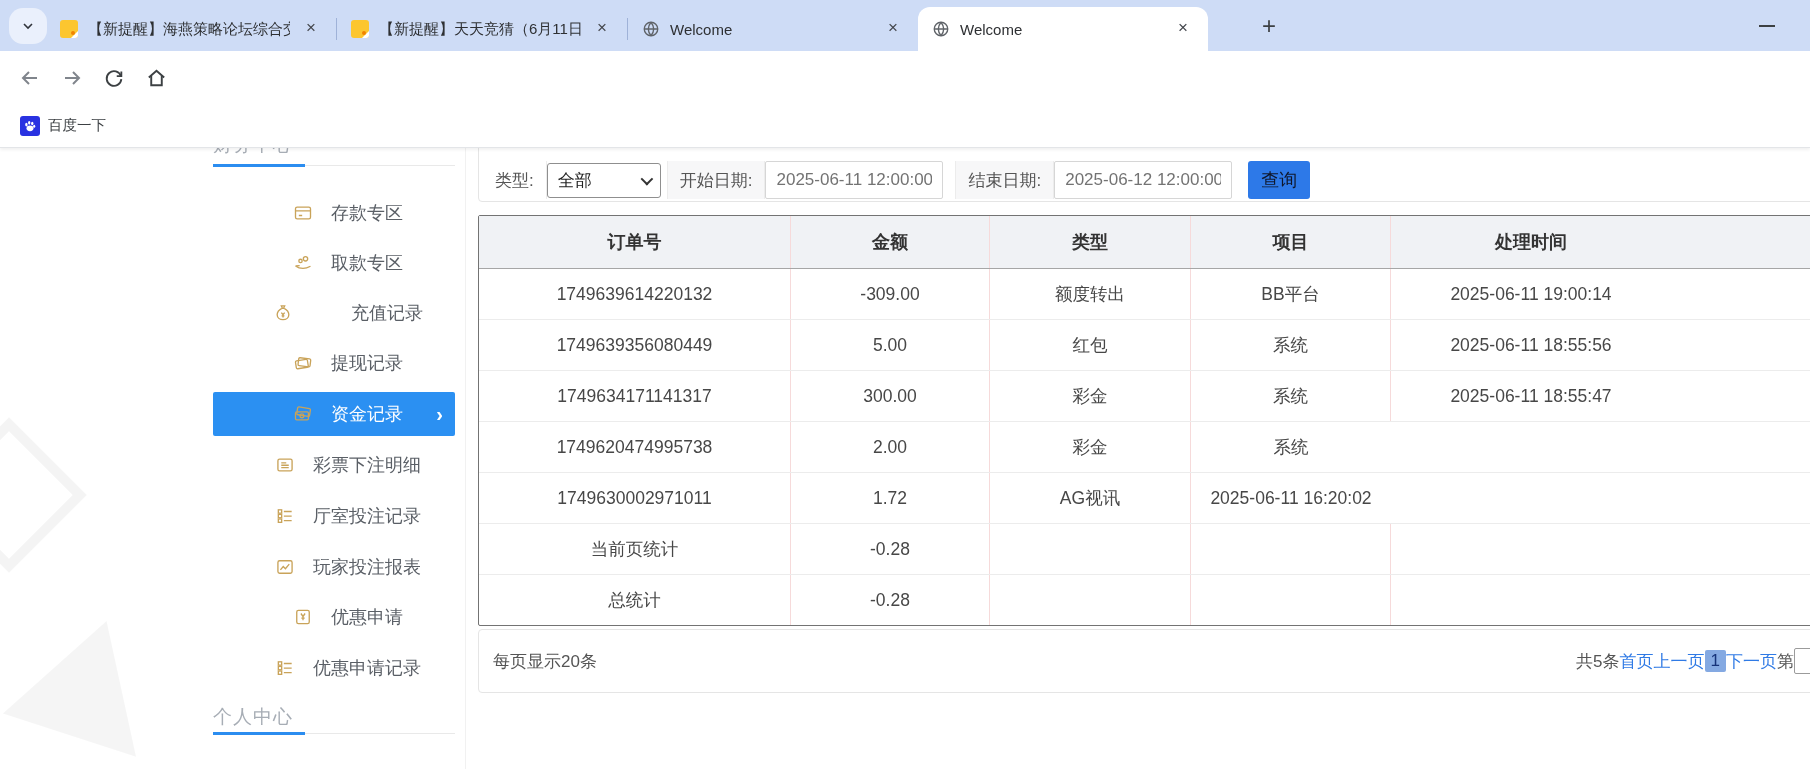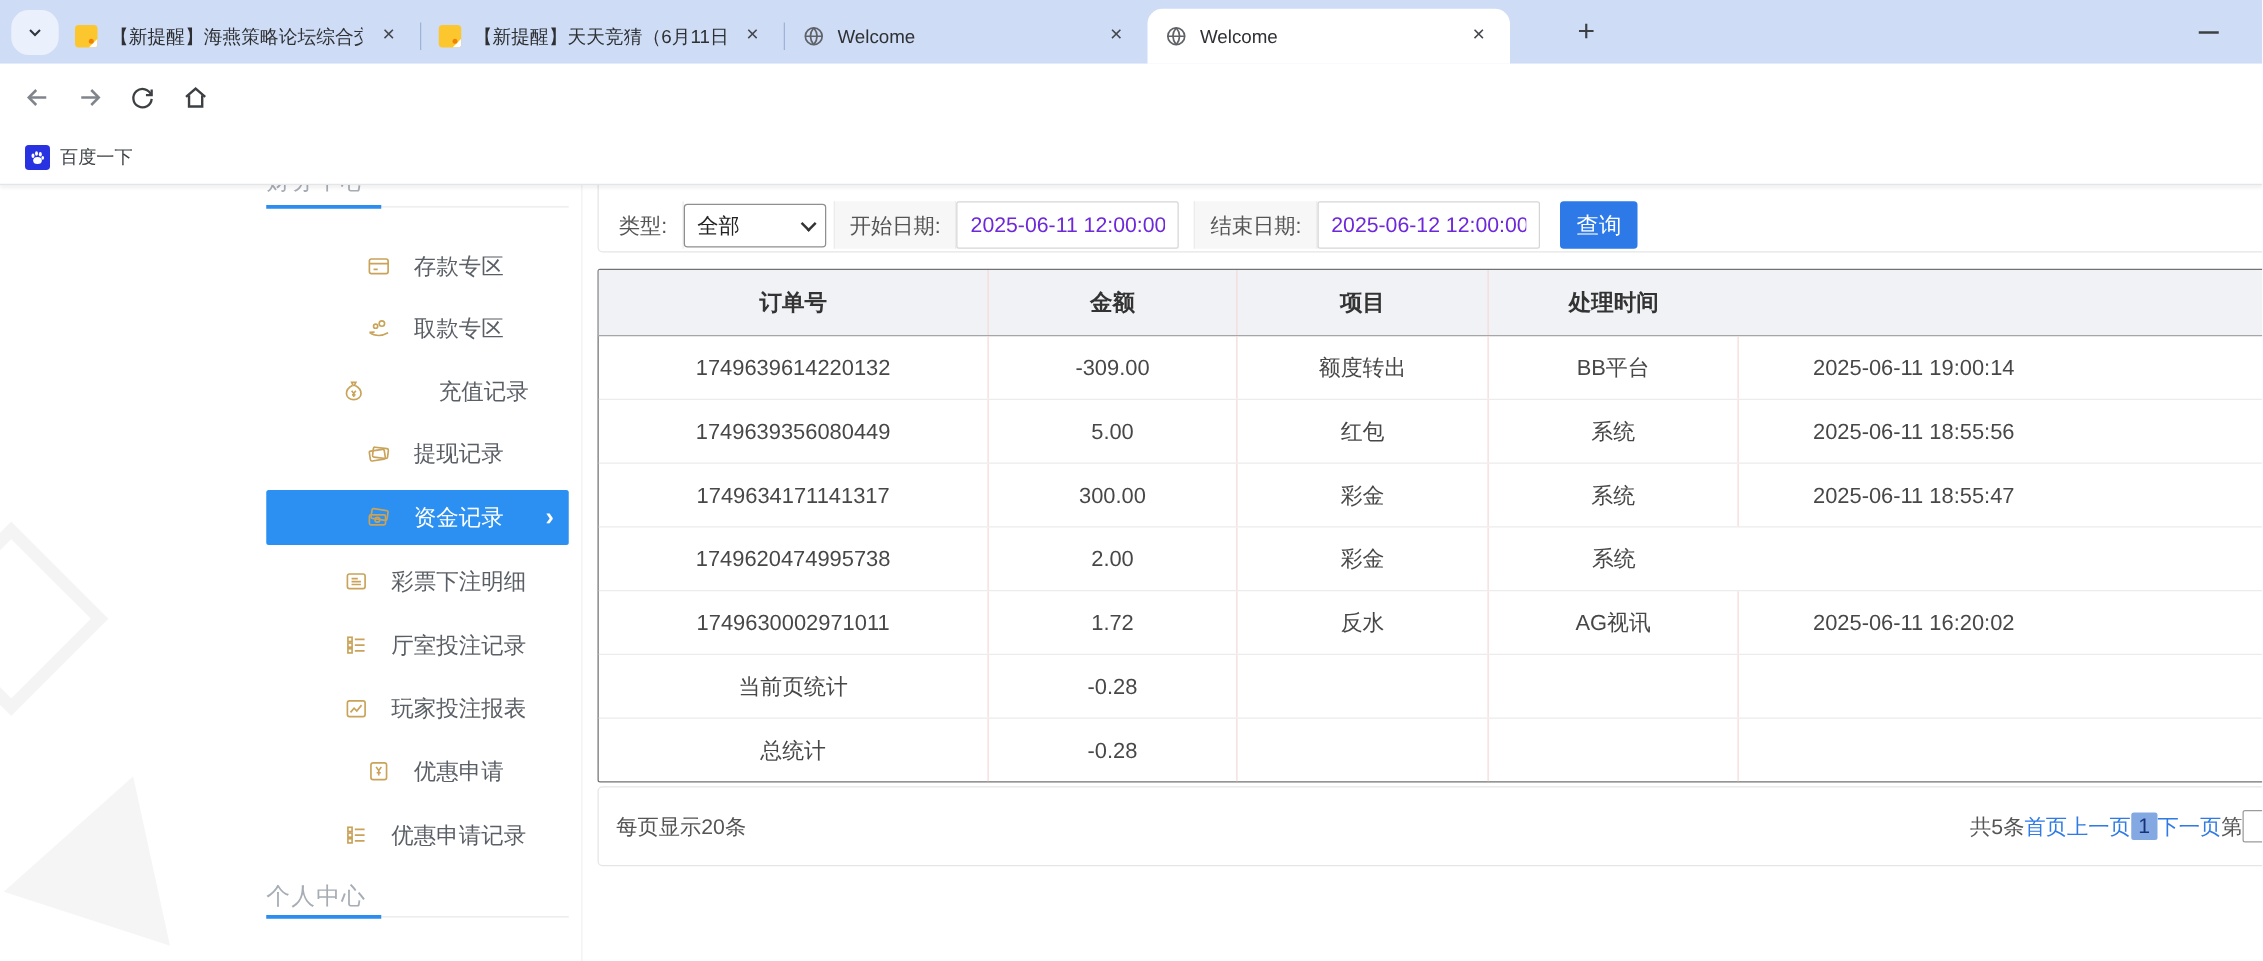--- a/index.html
+++ b/index.html
@@ -75,22 +75,22 @@
   .filter-row { position:absolute; left:14px; top:24px; height:38px; display:flex; align-items:center; }
   .flabel { font-size:17px; color:#555; padding:0 12px; height:38px; display:flex; align-items:center;
     background:#f7f7f8; border-left:1px solid #ececec; border-right:1px solid #ececec; }
   .flabel.first { border-left:none; background:#fff; padding-left:2px; }
   .fselect { width:114px; height:35px; border:1px solid #8f8f8f; border-radius:3px; background:#fff;
     display:flex; align-items:center; justify-content:space-between; padding:0 10px; font-size:17px;
     color:#222; margin-right:6px; cursor:pointer; }
   .caret { width:9px; height:9px; border-right:2px solid #333; border-bottom:2px solid #333;
     transform:rotate(45deg) translateY(-2px); }
   .finput { width:178px; height:38px; border:1px solid #d6d6d6; border-radius:2px; background:#fff;
-    font-size:17px; color:#6d28d9; padding:0 10px; font-family:"Liberation Sans","DejaVu Sans",sans-serif; }
-  .btn-search { margin-left:16px; width:62px; height:38px; background:#2d79e8; color:#ffffff; border:none;
+    font-size:17px; color:#737373; padding:0 10px; font-family:"Liberation Sans","DejaVu Sans",sans-serif; }
+  .btn-search { margin-left:16px; width:62px; height:38px; background:#2d79e8; color:#0f172a; border:none;
     border-radius:3px; font-size:18px; cursor:pointer; font-family:inherit; }
 
   
   .table-card { top:67px; border:1px solid #737373; border-radius:2px; }
   .trow { display:grid; grid-template-columns:312px 199px 201px 200px 280px; }
   .trow.head { background:#f0f2f5; border-bottom:1px solid #a6a6a6; }
   .trow.head .tcell { height:52px; font-weight:bold; font-size:18px; color:#333; }
   .tcell { height:50px; display:flex; align-items:center; justify-content:center; font-size:17.5px;
     color:#474747; border-right:1px solid #f6dada; }
   .tcell:last-child { border-right:none; }
@@ -315,20 +315,21 @@
           <input class="finput" value="2025-06-12 12:00:00" style="">
           <button class="btn-search">查询</button>
         </div>
       </div>
 
       <div class="card table-card">
         <div id="table-body">
             <div class="trow head">
               <div class="tcell">订单号</div>
               <div class="tcell">金额</div>
+              <div class="tcell">类型</div>
               <div class="tcell">项目</div>
               <div class="tcell">处理时间</div>
             </div>
             <div class="trow body">
               <div class="tcell">1749639614220132</div>
               <div class="tcell">-309.00</div>
               <div class="tcell">额度转出</div>
               <div class="tcell">BB平台</div>
               <div class="tcell">2025-06-11 19:00:14</div>
             </div>
@@ -348,21 +349,20 @@
             </div>
             <div class="trow body">
               <div class="tcell">1749620474995738</div>
               <div class="tcell">2.00</div>
               <div class="tcell">彩金</div>
               <div class="tcell">系统</div>
             </div>
             <div class="trow body">
               <div class="tcell">1749630002971011</div>
               <div class="tcell">1.72</div>
-              <div class="tcell">反水</div>
               <div class="tcell">AG视讯</div>
               <div class="tcell">2025-06-11 16:20:02</div>
             </div>
             <div class="trow body">
               <div class="tcell">当前页统计</div>
               <div class="tcell">-0.28</div>
               <div class="tcell"></div>
               <div class="tcell"></div>
               <div class="tcell"></div>
             </div>

